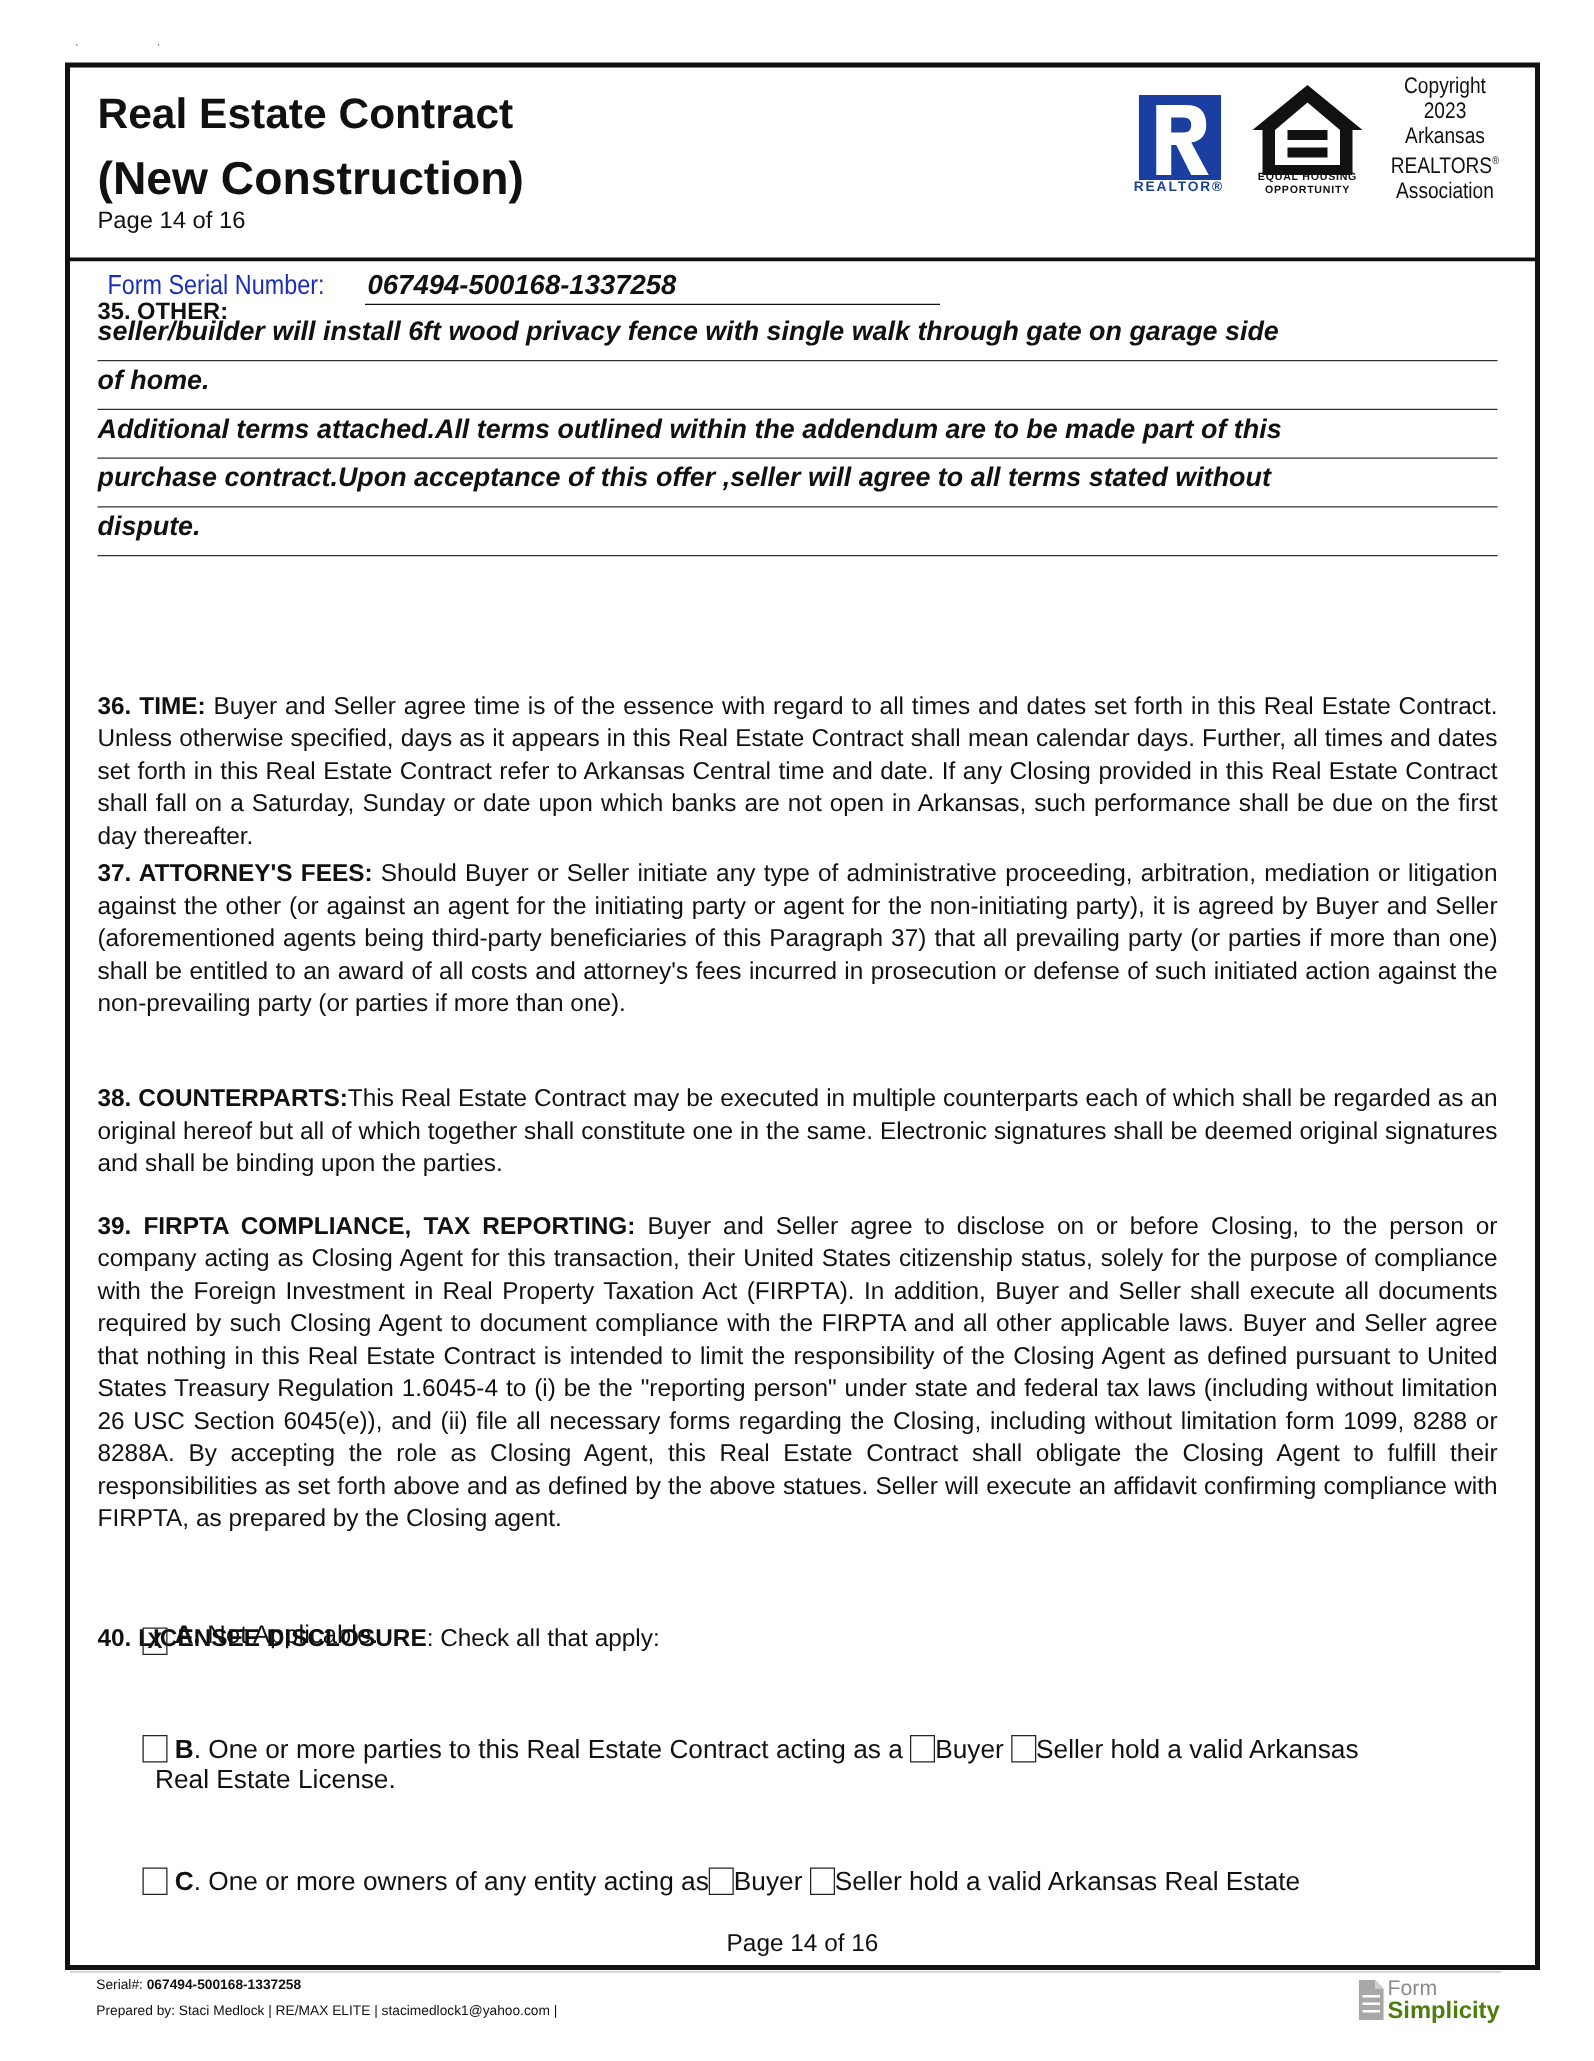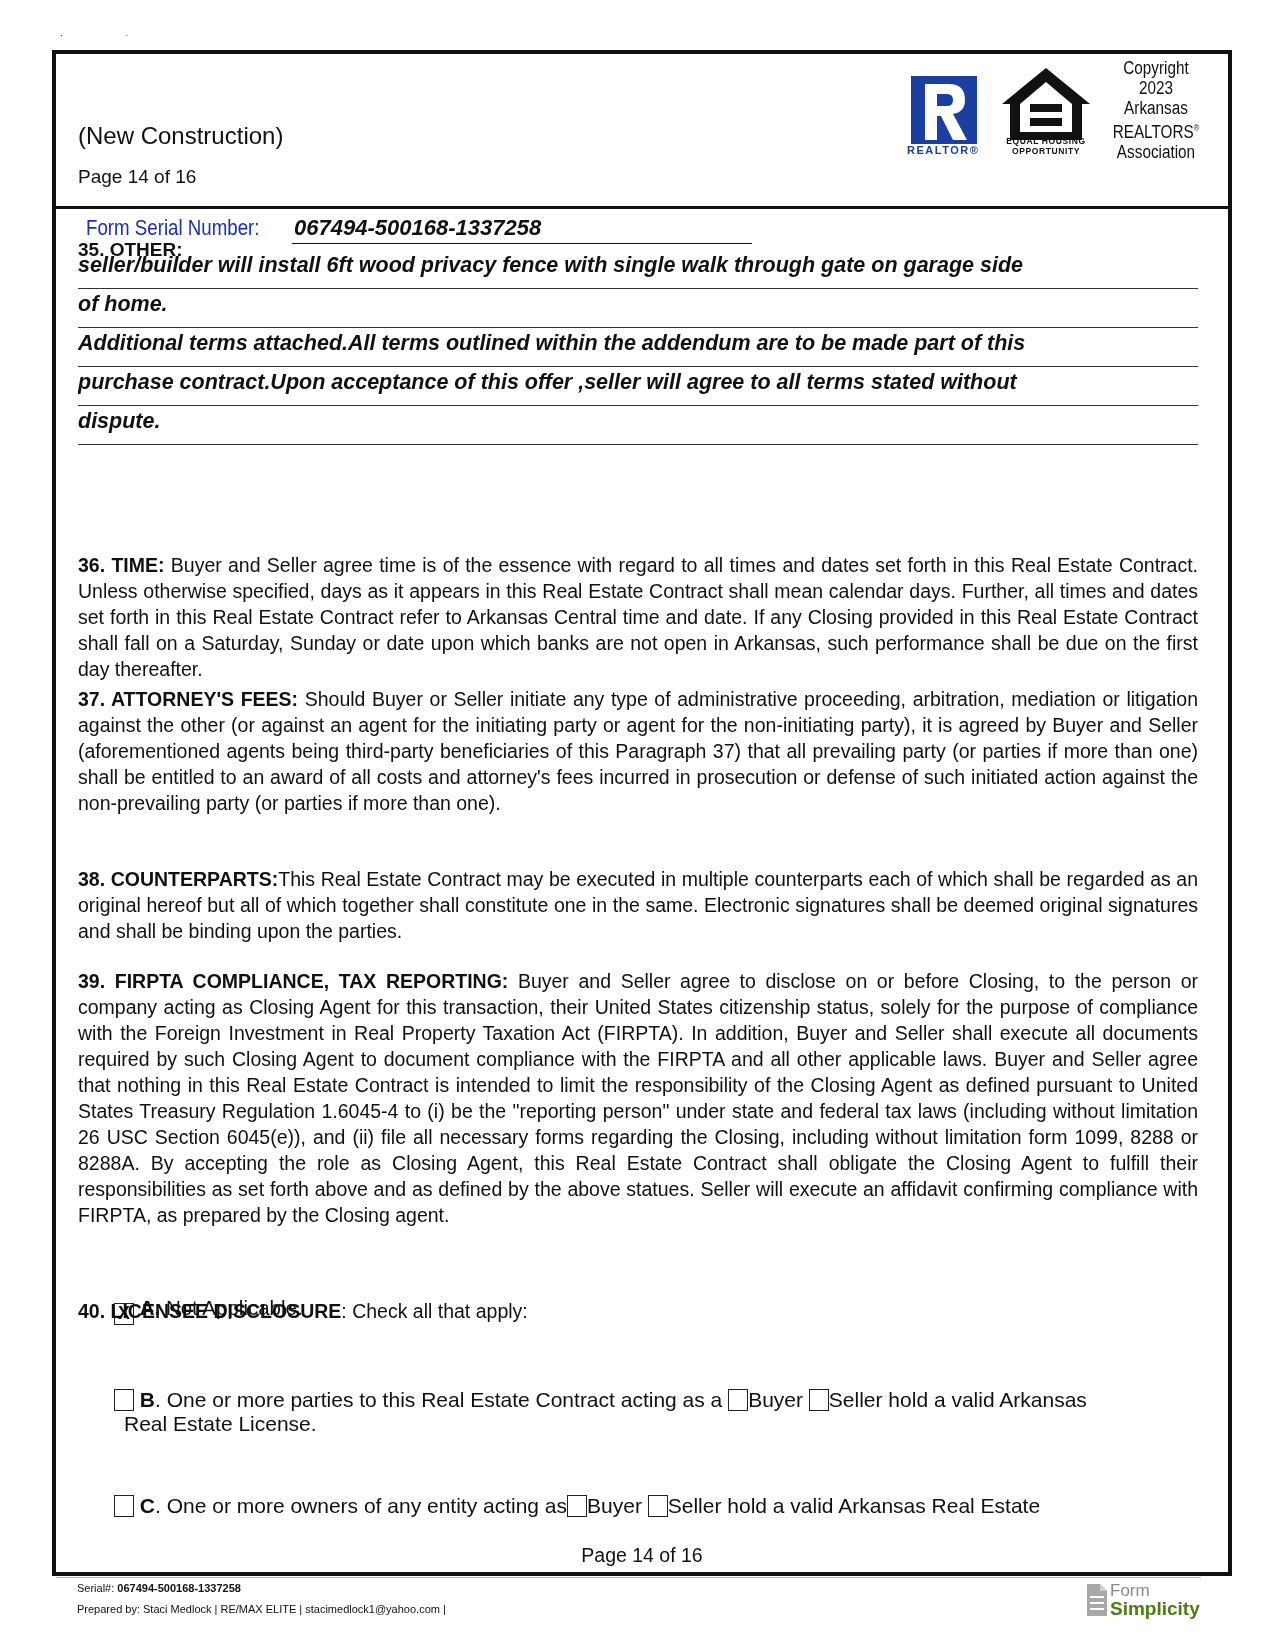--- a/index.html
+++ b/index.html
@@ -3,21 +3,21 @@
 <meta charset="utf-8">
 <style>
   html, body { margin:0; padding:0; background:#ffffff; }
   body { width:1275px; height:1649px; position:relative; overflow:hidden;
          font-family:"Liberation Sans", sans-serif; color:#111; }
   .topmark { position:absolute; left:60px; top:30px; font-size:9px; color:#333; letter-spacing:30px; }
   .frame { position:absolute; left:52px; top:50px; width:1172px; height:1518px;
            border:4px solid #111; box-sizing:content-box; }
   .header { position:absolute; left:0; top:0; width:1172px; height:152px; border-bottom:3px solid #111; }
   .title1 { position:absolute; left:22px; top:18px; font-size:34px; font-weight:bold; }
-  .title2 { position:absolute; left:22px; top:68px; font-size:24px; font-weight:normal; }
+  .title2 { position:absolute; left:22px; top:68px; font-size:37px; font-weight:bold; }
   .pageno-top { position:absolute; left:22px; top:112px; font-size:19px; }
   .realtor-logo { position:absolute; left:855px; top:22px; width:66px; height:86px; }
   .realtor-text { position:absolute; left:851px; top:90px; font-size:11px; color:#1a3fa0; letter-spacing:1.5px;font-weight:bold; }
   .eho-logo { position:absolute; left:942px; top:10px; width:96px; height:86px; }
   .eho-text { position:absolute; left:942px; top:82px; width:96px; text-align:center;
               font-size:8.5px; font-weight:bold; line-height:10px; letter-spacing:0.6px; }
   .copyright { position:absolute; left:1040px; top:4px; width:120px; text-align:center;
                font-size:18px; line-height:20px; transform:scaleX(0.85); transform-origin:center top; }
   .copyright sup { font-size:9px; }
 
@@ -53,20 +53,21 @@
   .fs-text .s2 { font-size:19px; font-weight:bold; color:#4d7c0f; }
 </style>
 </head>
 <body>
 
 <div class="topmark">· ·</div>
 
 <div class="frame">
 
   <div class="header">
+    <div class="title1">Real Estate Contract</div>
     <div class="title2">(New Construction)</div>
     <div class="pageno-top">Page 14 of 16</div>
 
     <svg class="realtor-logo" viewBox="0 0 66 86">
       <rect x="0" y="0" width="66" height="68" fill="#1a3fa0"></rect>
       <path d="M14 8 H38 Q54 8 54 24 Q54 36 42 38 L56 64 H42 L30 40 H26 V64 H14 Z M26 18 V30 H36 Q42 30 42 24 Q42 18 36 18 Z" fill="#ffffff"></path>
     </svg>
     <div class="realtor-text">REALTOR®</div>
 
     <svg class="eho-logo" viewBox="0 0 96 86">

